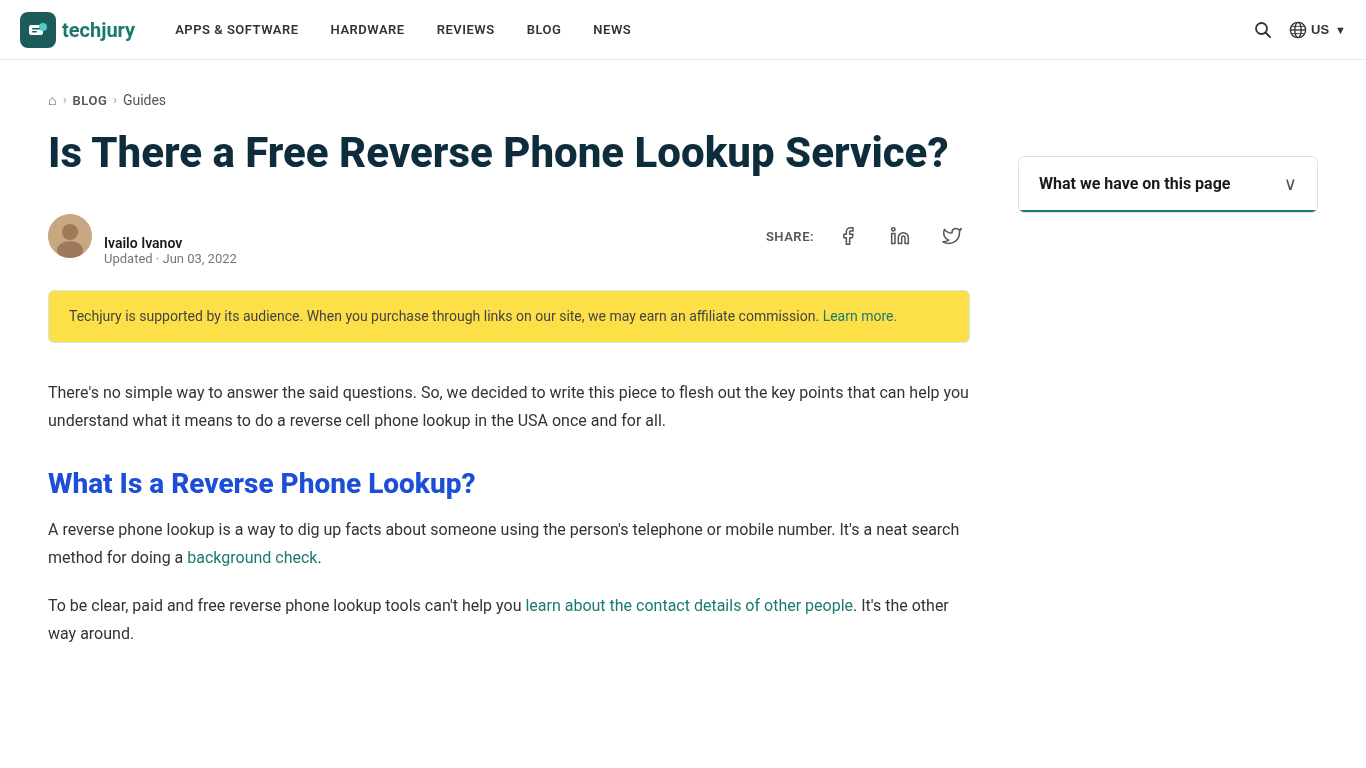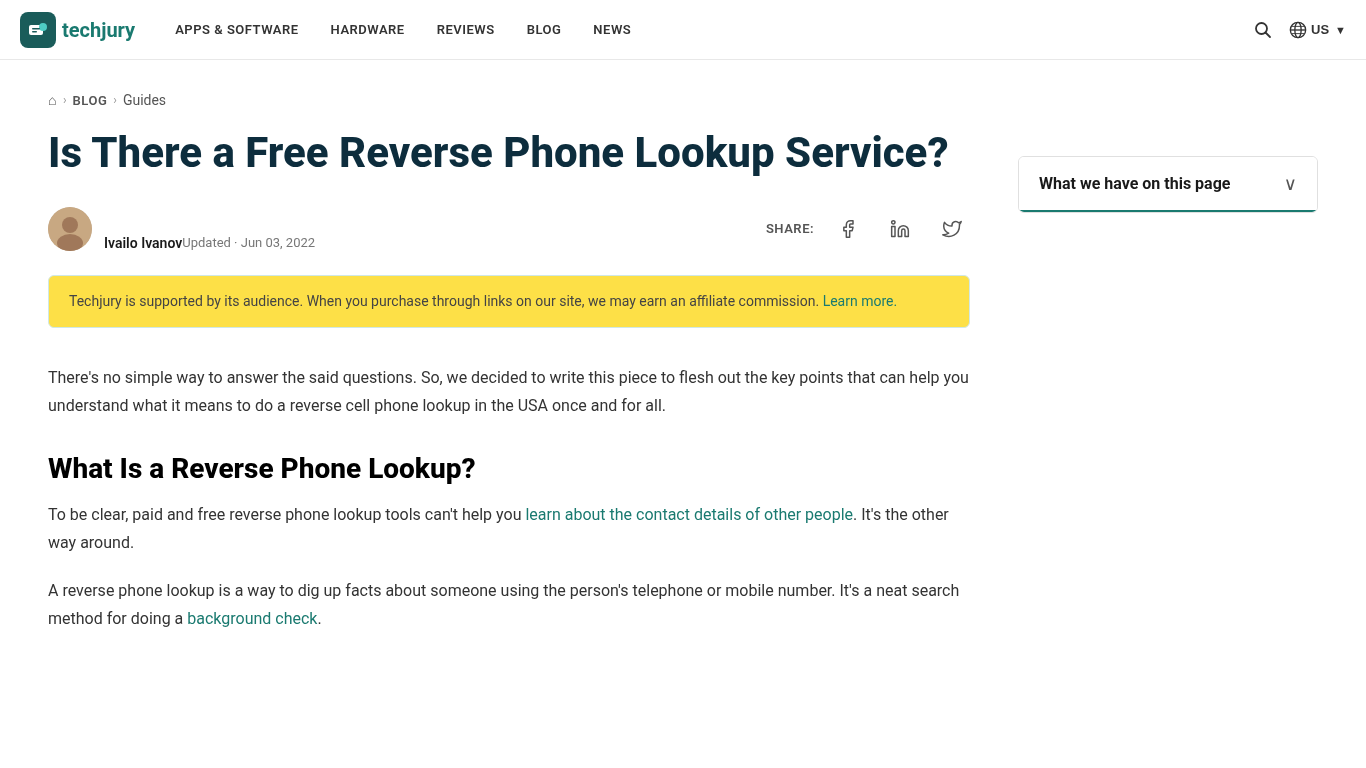--- a/index.html
+++ b/index.html
@@ -188,21 +188,21 @@
       background: #c8b49a;
       display: flex;
       align-items: center;
       justify-content: center;
       overflow: hidden;
       font-size: 20px;
     }
 
     .author-details {
       display: flex;
-      flex-direction: row;
+      flex-direction: column;
       margin-top: 29px;
     }
 
     .author-name {
       font-size: 14px;
       font-weight: 600;
       color: #1a1a1a;
     }
 
     .author-date {
@@ -258,21 +258,21 @@
     .article-body p {
       font-size: 16px;
       line-height: 1.75;
       color: #333;
       margin-bottom: 20px;
     }
 
     .article-body h2 {
       font-size: 28px;
       font-weight: 800;
-      color: #000000;
+      color: #1d4ed8;
       margin: 32px 0 16px;
     }
 
     .article-body a {
       color: #1a7a70;
       text-decoration: none;
     }
 
     
     .toc-box {
@@ -418,27 +418,27 @@
         <span>Techjury is supported by its audience. When you purchase through links on our site, we may earn an affiliate commission.</span>
         <a href="#">Learn more.</a>
       </div>
 
       <div class="article-body">
         <p>There's no simple way to answer the said questions. So, we decided to write this piece to flesh out the key points that can help you understand what it means to do a reverse cell phone lookup in the USA once and for all.</p>
 
         <h2>What Is a Reverse Phone Lookup?</h2>
 
         <p>
+          <span>A reverse phone lookup is a way to dig up facts about someone using the person's telephone or mobile number. It's a neat search method for doing a</span>
+          <a href="#">background check</a><span>.</span>
+        </p>
+
+        <p>
           <span>To be clear, paid and free reverse phone lookup tools can't help you</span>
           <a href="#">learn about the contact details of other people</a><span>. It's the other way around.</span>
-        </p>
-
-        <p>
-          <span>A reverse phone lookup is a way to dig up facts about someone using the person's telephone or mobile number. It's a neat search method for doing a</span>
-          <a href="#">background check</a><span>.</span>
         </p>
       </div>
 
     </div>
 
     <div class="sidebar">
       <div class="toc-box">
         <div class="toc-header">
           <span class="toc-title">What we have on this page</span>
           <span class="toc-chevron">∨</span>

